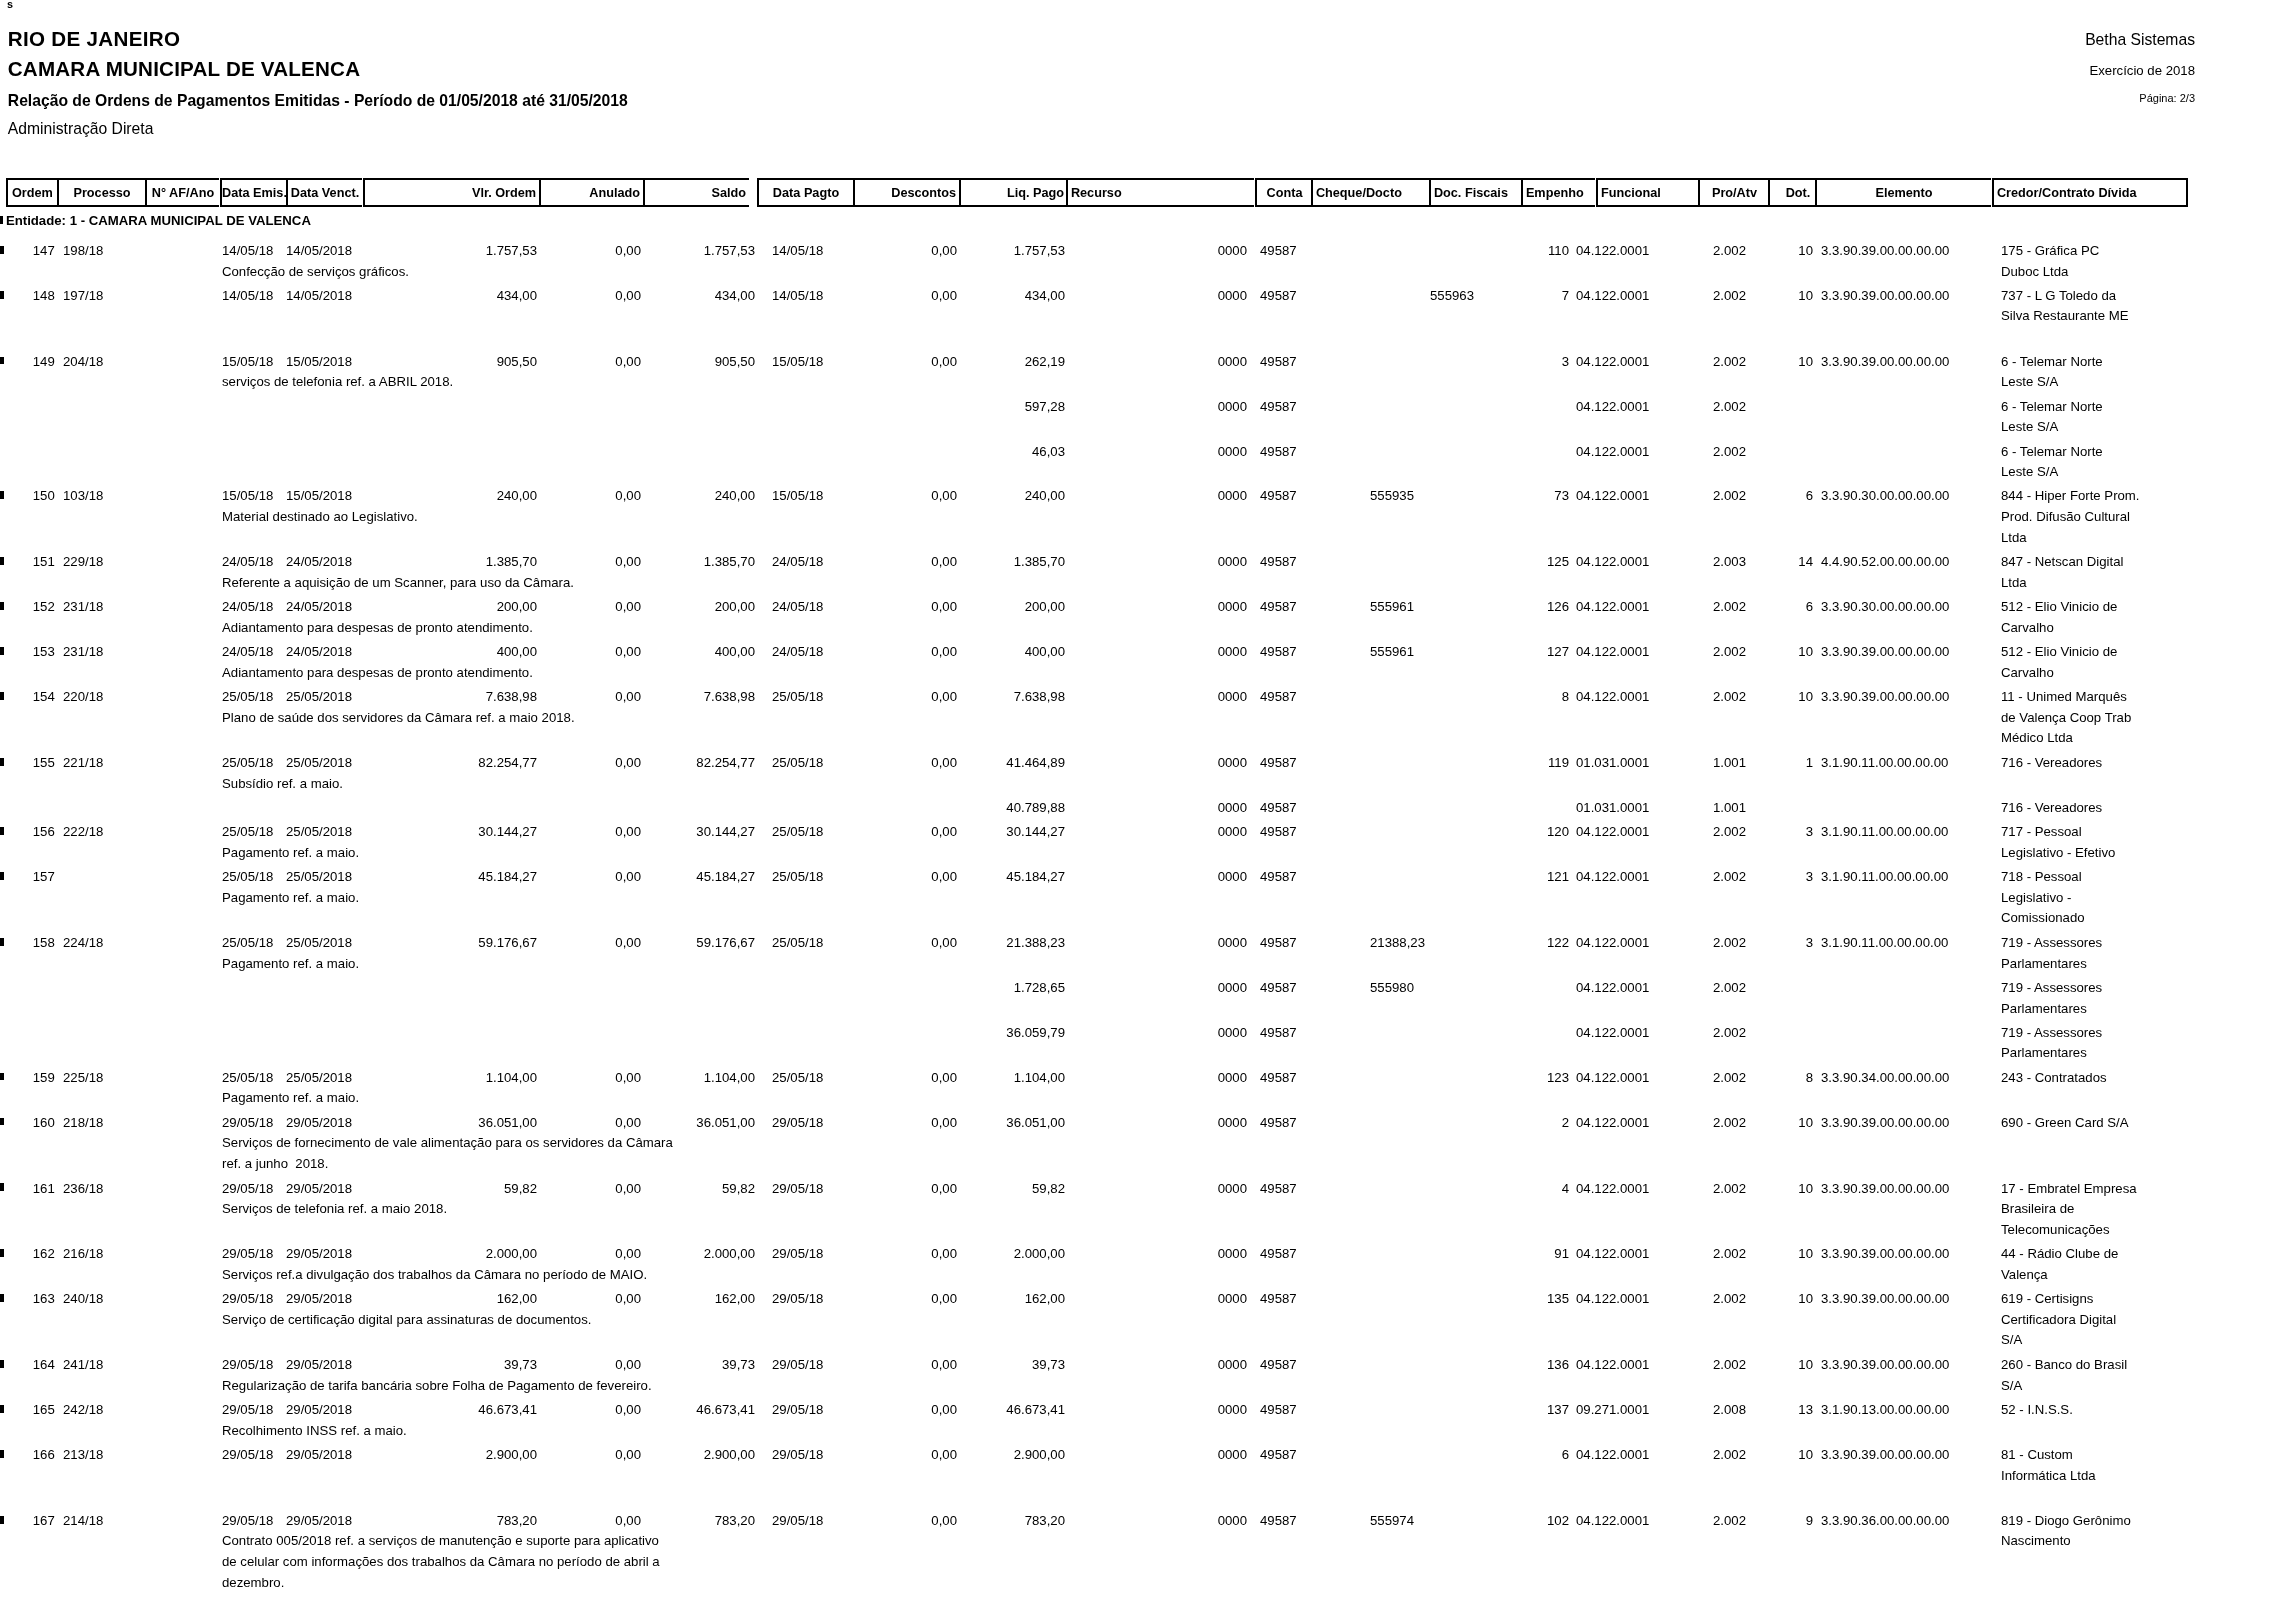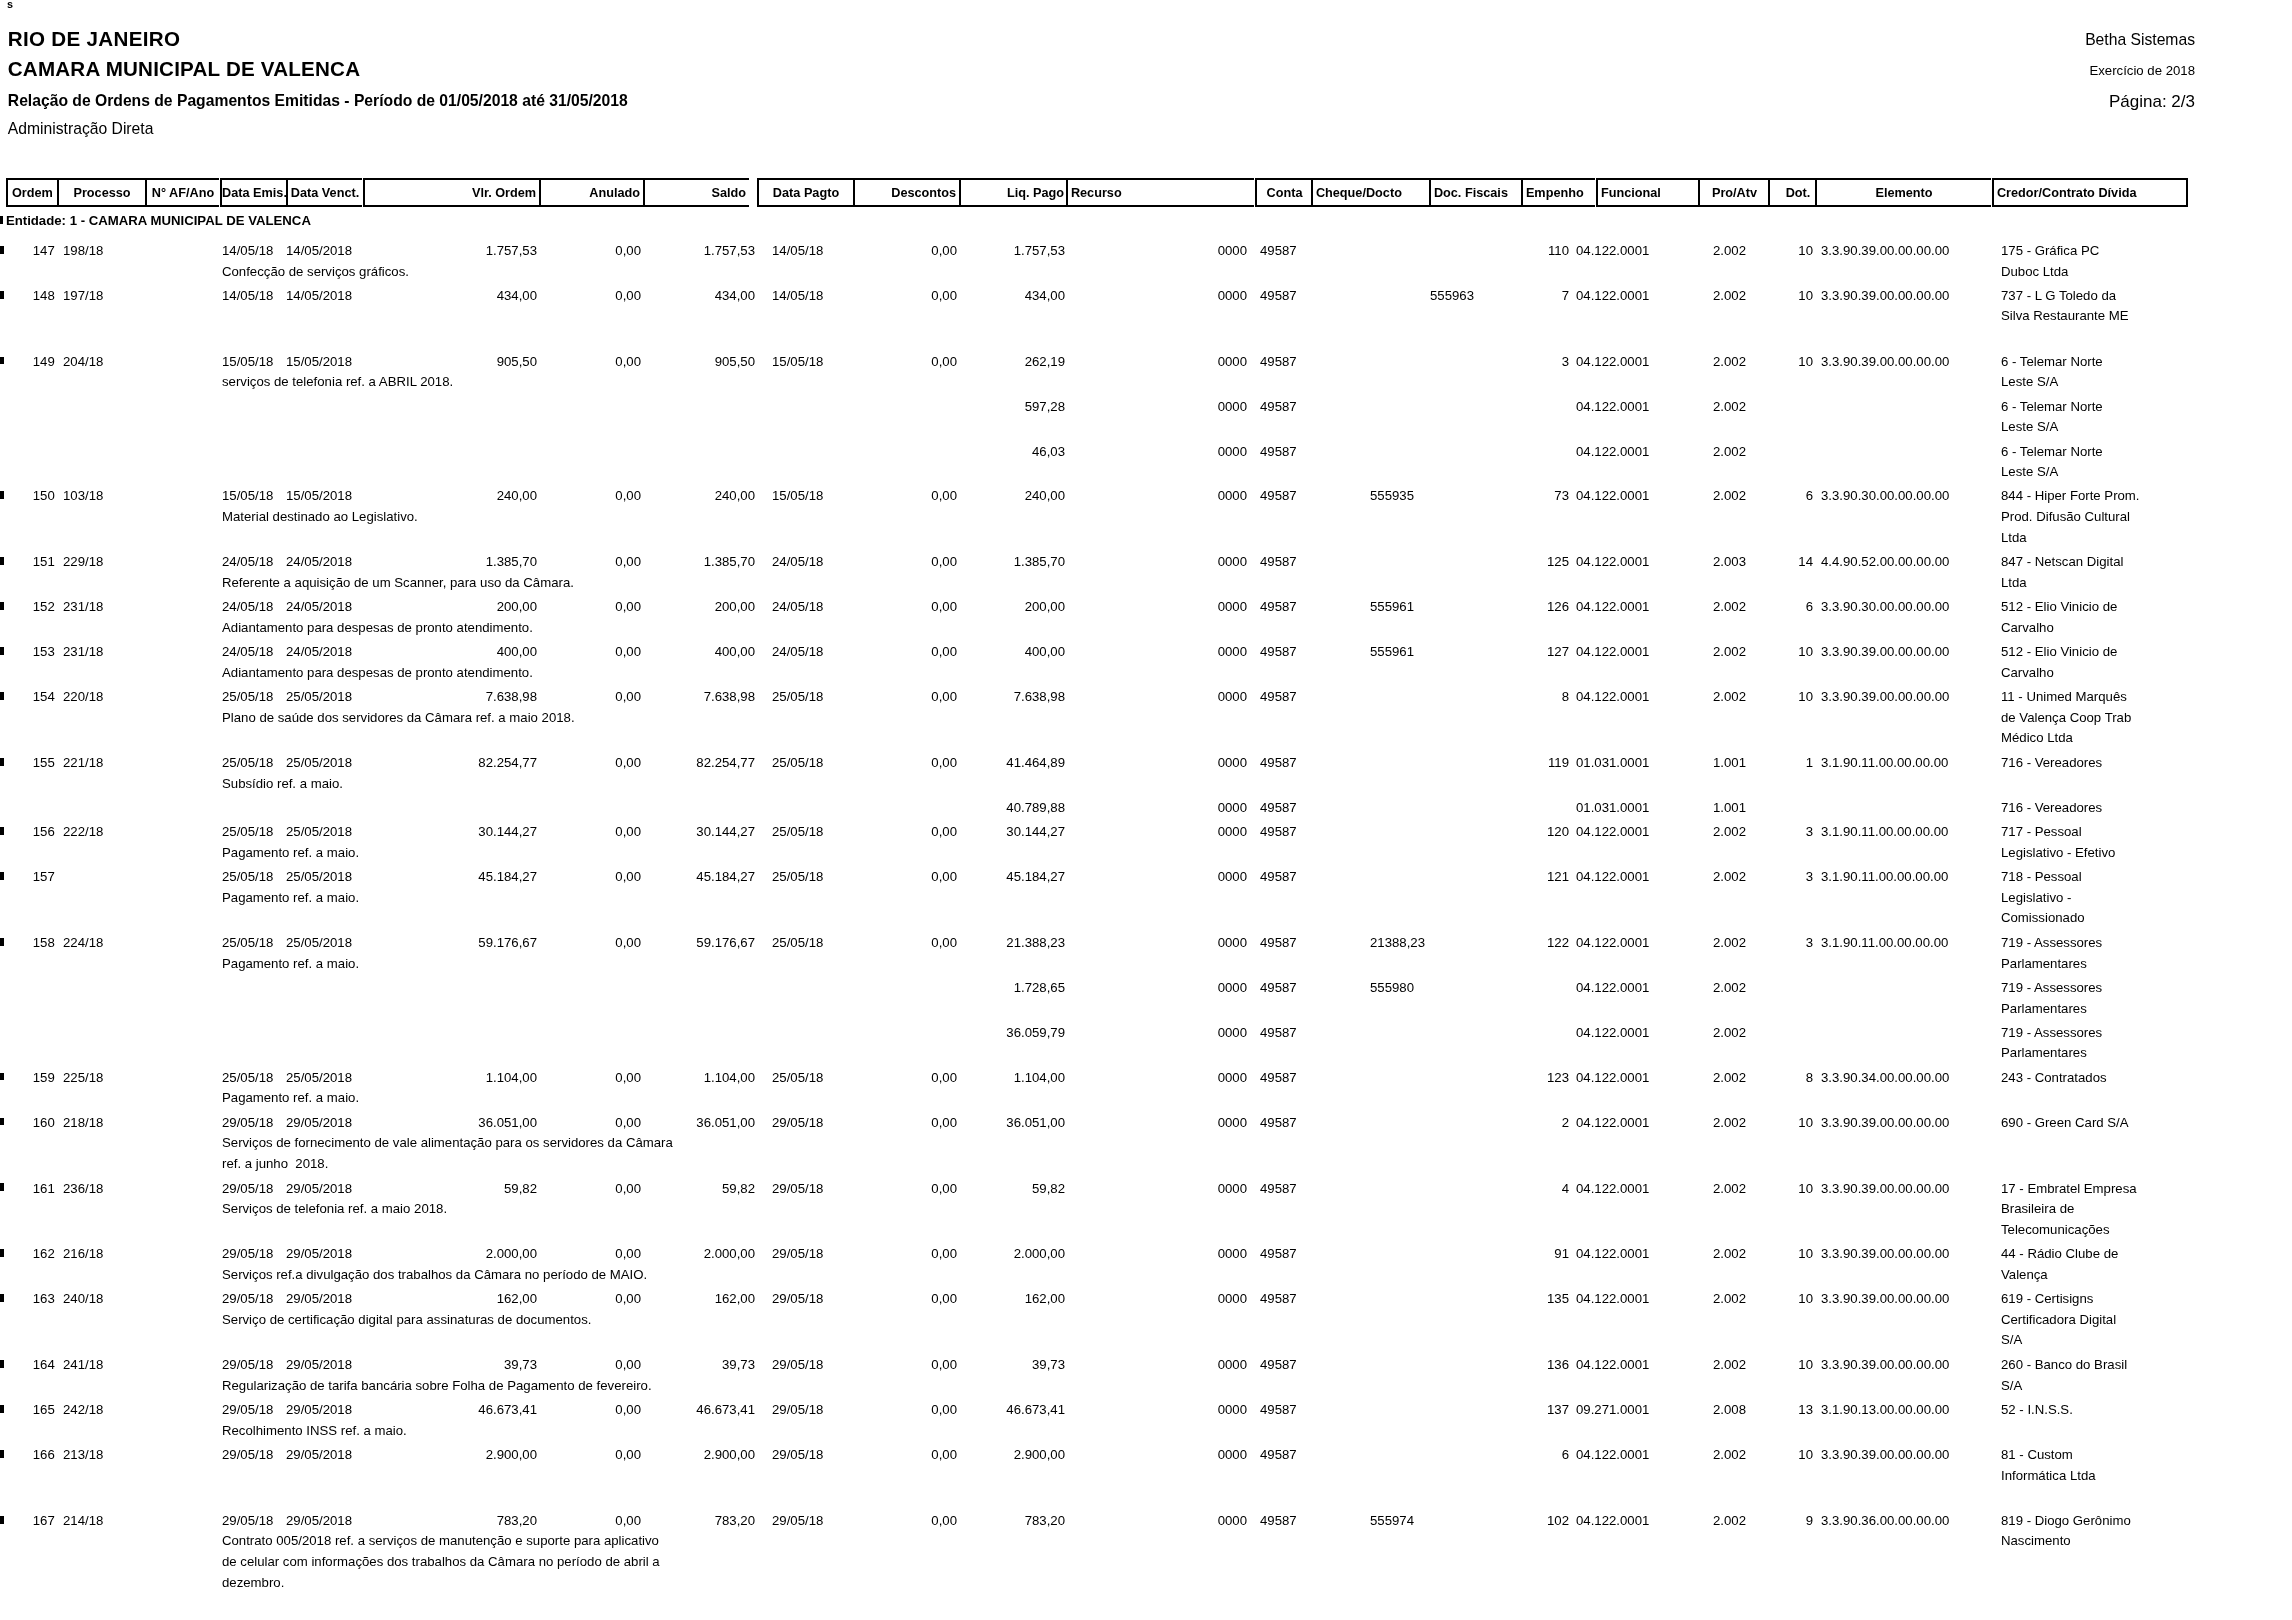--- a/index.html
+++ b/index.html
@@ -7,21 +7,21 @@
        font-family:"Liberation Sans","DejaVu Sans",sans-serif;}
   .abs{position:absolute;}
   .corner-mark{left:6.9px;top:-2px;font-size:10.8px;font-weight:700;}
   .state{left:7.8px;top:26.5px;font-size:20.6px;font-weight:700;letter-spacing:0.3px;}
   .entity{left:7.8px;top:57px;font-size:20.6px;font-weight:700;letter-spacing:0.2px;}
   .title{left:7.8px;top:92px;font-size:15.7px;font-weight:600;}
   .subtitle{left:7.8px;top:120px;font-size:15.7px;font-weight:400;}
   .hright{top:31px;right:98px;text-align:right;}
   .vendor{font-size:15.7px;margin-bottom:13.7px;}
   .exercise{font-size:13.2px;margin-bottom:14.7px;}
-  .pageno{font-size:17px;}
+  .pageno{font-size:11px;}
   #thead{position:absolute;left:0;top:178px;height:29px;width:2293px;}
   .hcell{position:absolute;top:0;height:29px;box-sizing:border-box;
          border:2px solid #000;border-right:none;
          font-size:12.7px;font-weight:700;display:flex;align-items:center;
          padding:0 2.9px;white-space:nowrap;overflow:hidden;}
   .hcell.last{border-right:2px solid #000;}
   .hcell.a-r{justify-content:flex-end;}
   .hcell.a-c{justify-content:center;}
   .entidade{left:5.9px;top:213px;font-size:13.2px;font-weight:700;}
   .entidade::before{content:"";position:absolute;left:-5.9px;top:2.9px;width:2.9px;height:7.8px;background:#000;}

